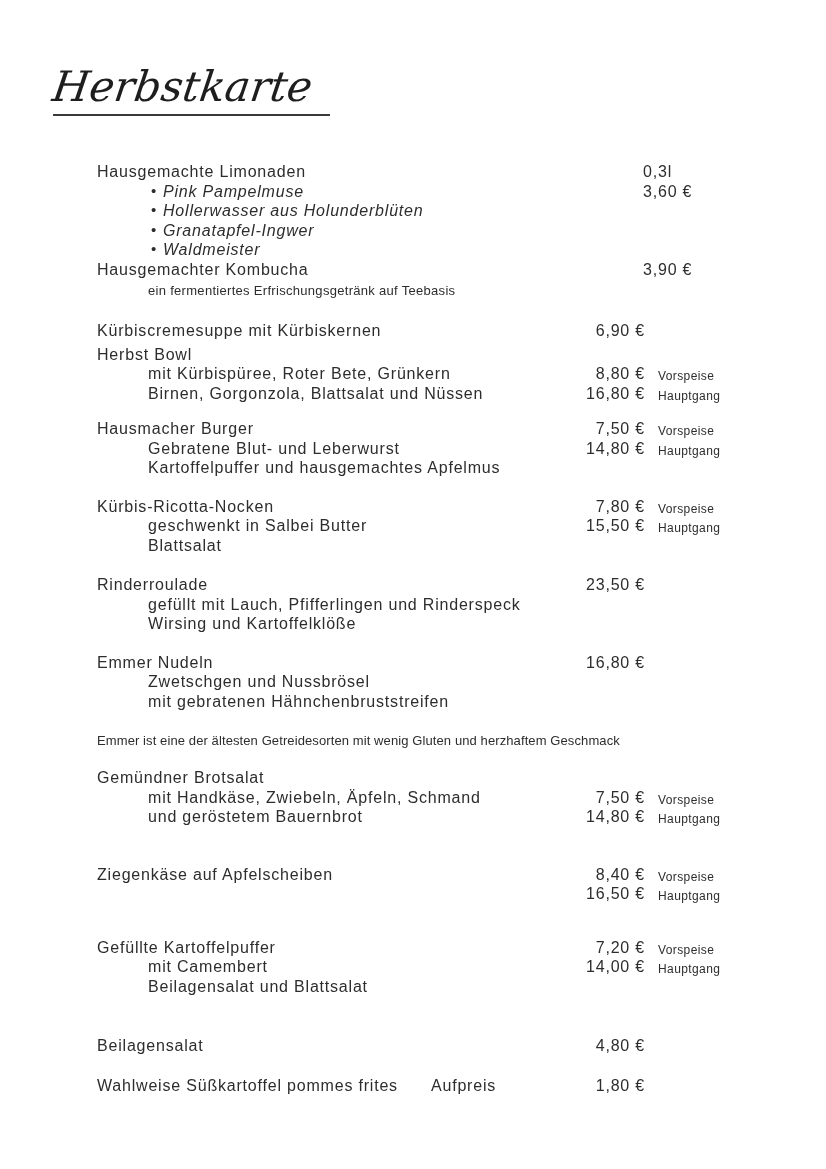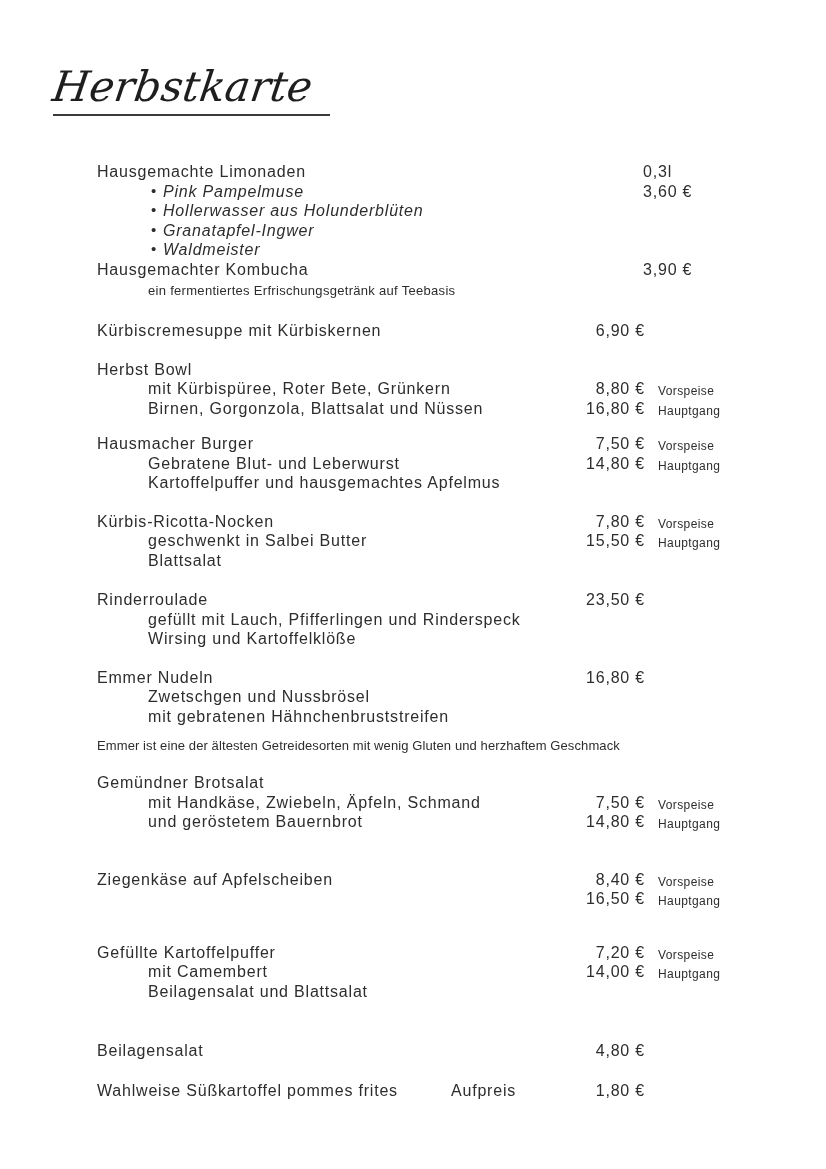--- a/index.html
+++ b/index.html
@@ -46,26 +46,26 @@
     top: 162px;
     left: 97px;
     width: 712px;
     font-size: 16px;
     line-height: 19.5px;
     letter-spacing: 0.8px;
   }
   .menu-section { position: relative; }
   
   .menu-section:nth-child(2)  { margin-top: 21px; }
-  .menu-section:nth-child(3)  { margin-top: 19px; }
+  .menu-section:nth-child(3)  { margin-top: 4px; }
   .menu-section:nth-child(4)  { margin-top: 16px; }
   .menu-section:nth-child(5)  { margin-top: 19px; }
   .menu-section:nth-child(6)  { margin-top: 20px; }
   .menu-section:nth-child(7)  { margin-top: 19px; }
-  .menu-section:nth-child(8)  { margin-top: 10px; }
+  .menu-section:nth-child(8)  { margin-top: 20px; }
   .menu-section:nth-child(9)  { margin-top: 19px; }
   .menu-section:nth-child(10) { margin-top: 38px; }
   .menu-section:nth-child(11) { margin-top: 34px; }
   .menu-section:nth-child(12) { margin-top: 40px; }
   .menu-section:nth-child(13) { margin-top: 20px; }
 
   .row {
     position: relative;
     min-height: 19.5px;
     white-space: nowrap;
@@ -113,21 +113,21 @@
   }
   .course {
     position: absolute;
     left: 561px;
     top: 3px;
     font-size: 12px;
     letter-spacing: 0.4px;
   }
   .midlabel {
     position: absolute;
-    left: 354px;
+    left: 334px;
     top: 0;
   }
 </style>
 </head>
 <body>
 
 <div class="page">
 
   <div class="header">
     <span class="title-underline">

